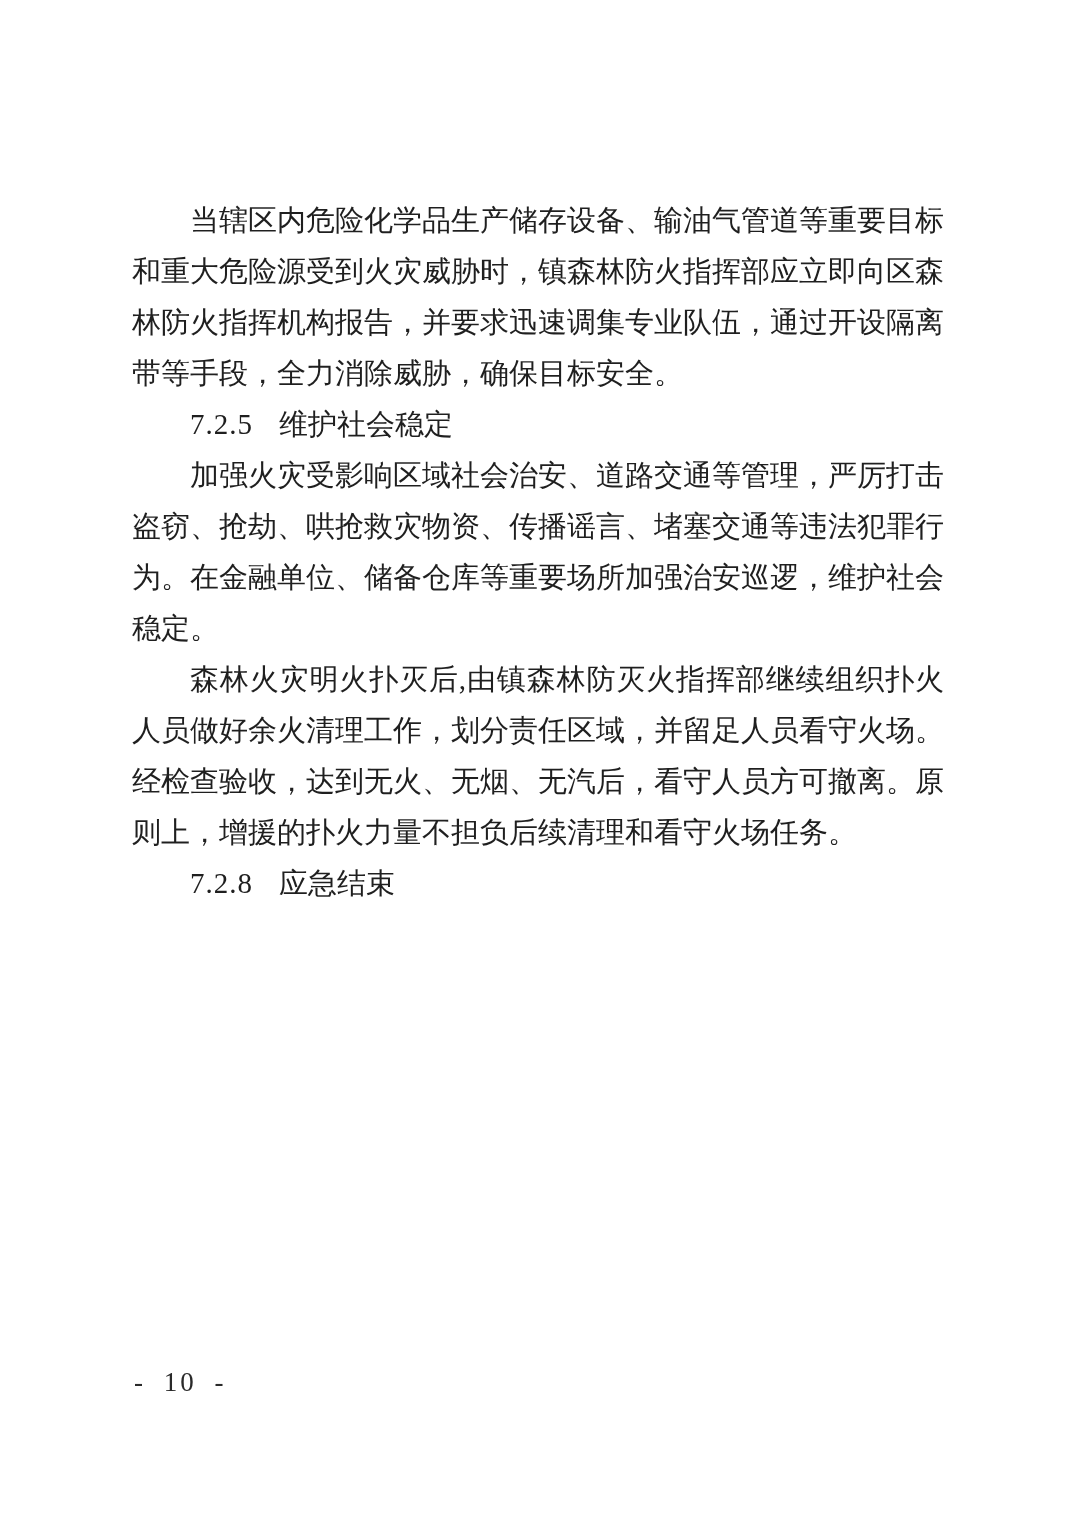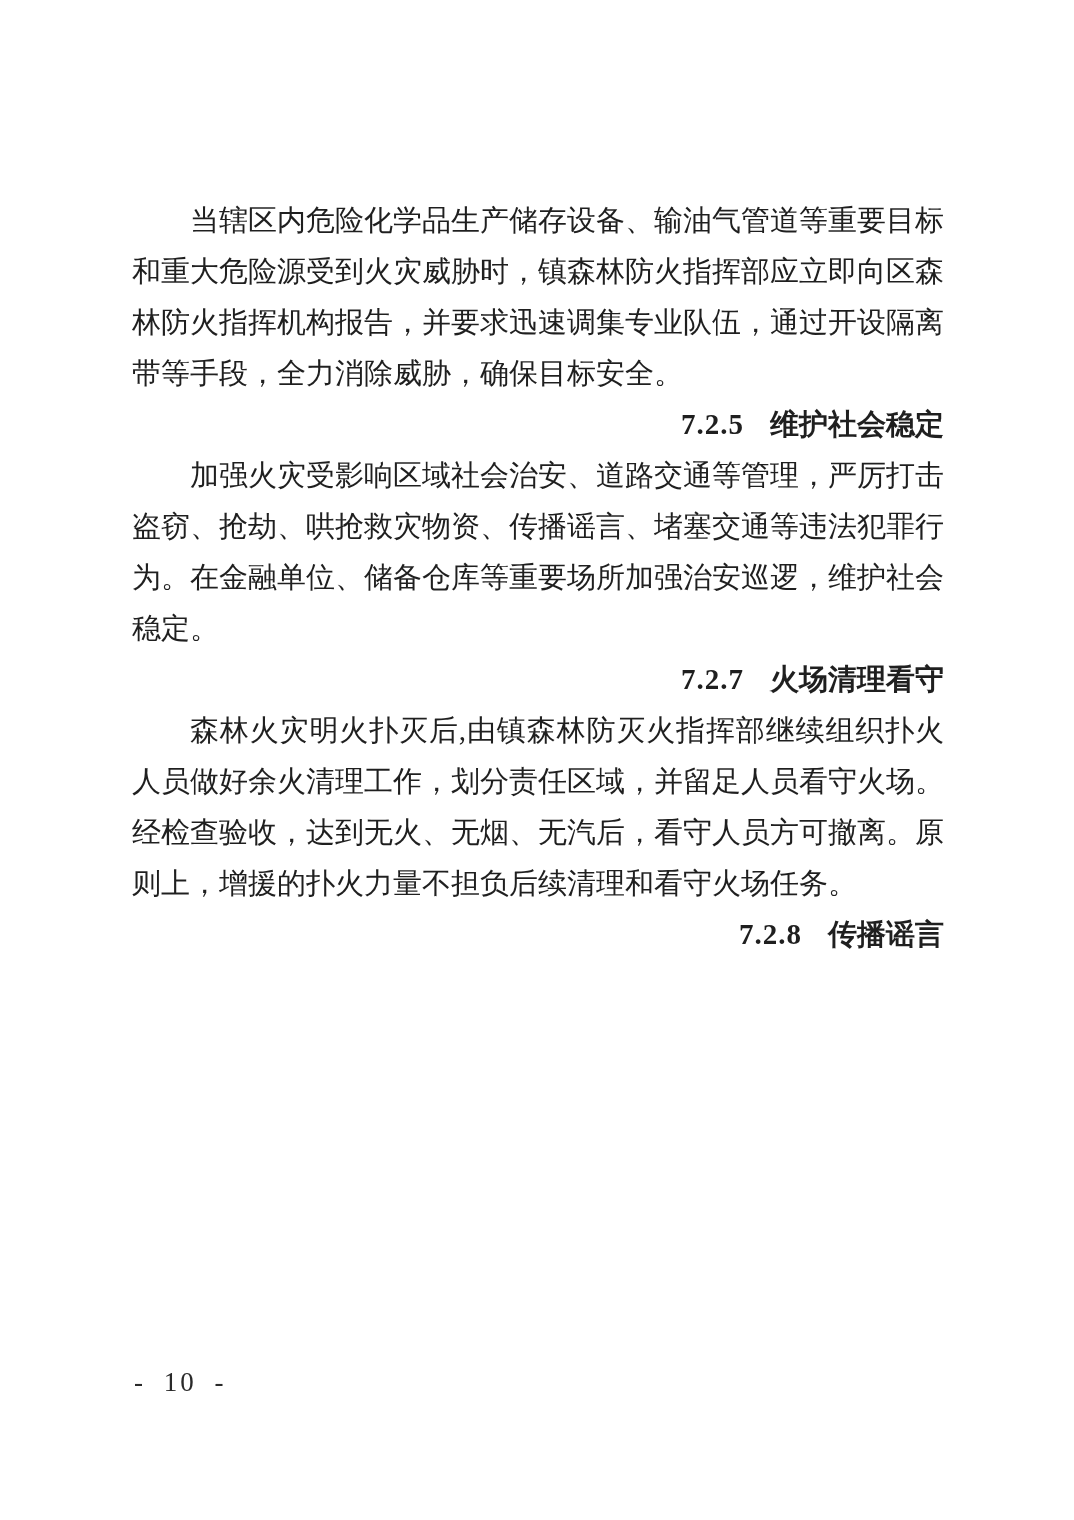--- a/index.html
+++ b/index.html
@@ -34,22 +34,22 @@
     letter-spacing: 0;
   }
   .para {
     margin: 0;
     text-indent: 2em;
     font-weight: 400;
   }
   .heading {
     margin: 0;
     text-indent: 2em;
-    font-weight: 700;
-    text-align: right;
+    font-weight: 400;
+    text-align: left;
   }
   .heading .hnum {
     margin-right: 0.9em;
     letter-spacing: 1px;
   }
   .footer-pagenum {
     position: absolute;
     left: 134px;
     top: 1365px;
     font-size: 27px;
@@ -69,28 +69,25 @@
     <p class="para">当辖区内危险化学品生产储存设备、输油气管道等重要目标和重大危险源受到火灾威胁时，镇森林防火指挥部应立即向区森林防火指挥机构报告，并要求迅速调集专业队伍，通过开设隔离带等手段，全力消除威胁，确保目标安全。</p>
 
     <p class="heading">
       <span class="hnum">7.2.5</span><span class="htitle">维护社会稳定</span>
     </p>
 
     <p class="para">加强火灾受影响区域社会治安、道路交通等管理，严厉打击盗窃、抢劫、哄抢救灾物资、传播谣言、堵塞交通等违法犯罪行为。在金融单位、储备仓库等重要场所加强治安巡逻，维护社会稳定。</p>
 
 
 
-    <p class="heading">
-      <span class="hnum">7.2.7</span><span class="htitle">火场清理看守</span>
-    </p>
 
     <p class="para">森林火灾明火扑灭后,由镇森林防灭火指挥部继续组织扑火人员做好余火清理工作，划分责任区域，并留足人员看守火场。经检查验收，达到无火、无烟、无汽后，看守人员方可撤离。原则上，增援的扑火力量不担负后续清理和看守火场任务。</p>
 
     <p class="heading">
-      <span class="hnum">7.2.8</span><span class="htitle">传播谣言</span>
+      <span class="hnum">7.2.8</span><span class="htitle">应急结束</span>
     </p>
 
 
   </div>
 
   <div class="footer-pagenum">- 10 -</div>
 
 </div>
 
 </body></html>

